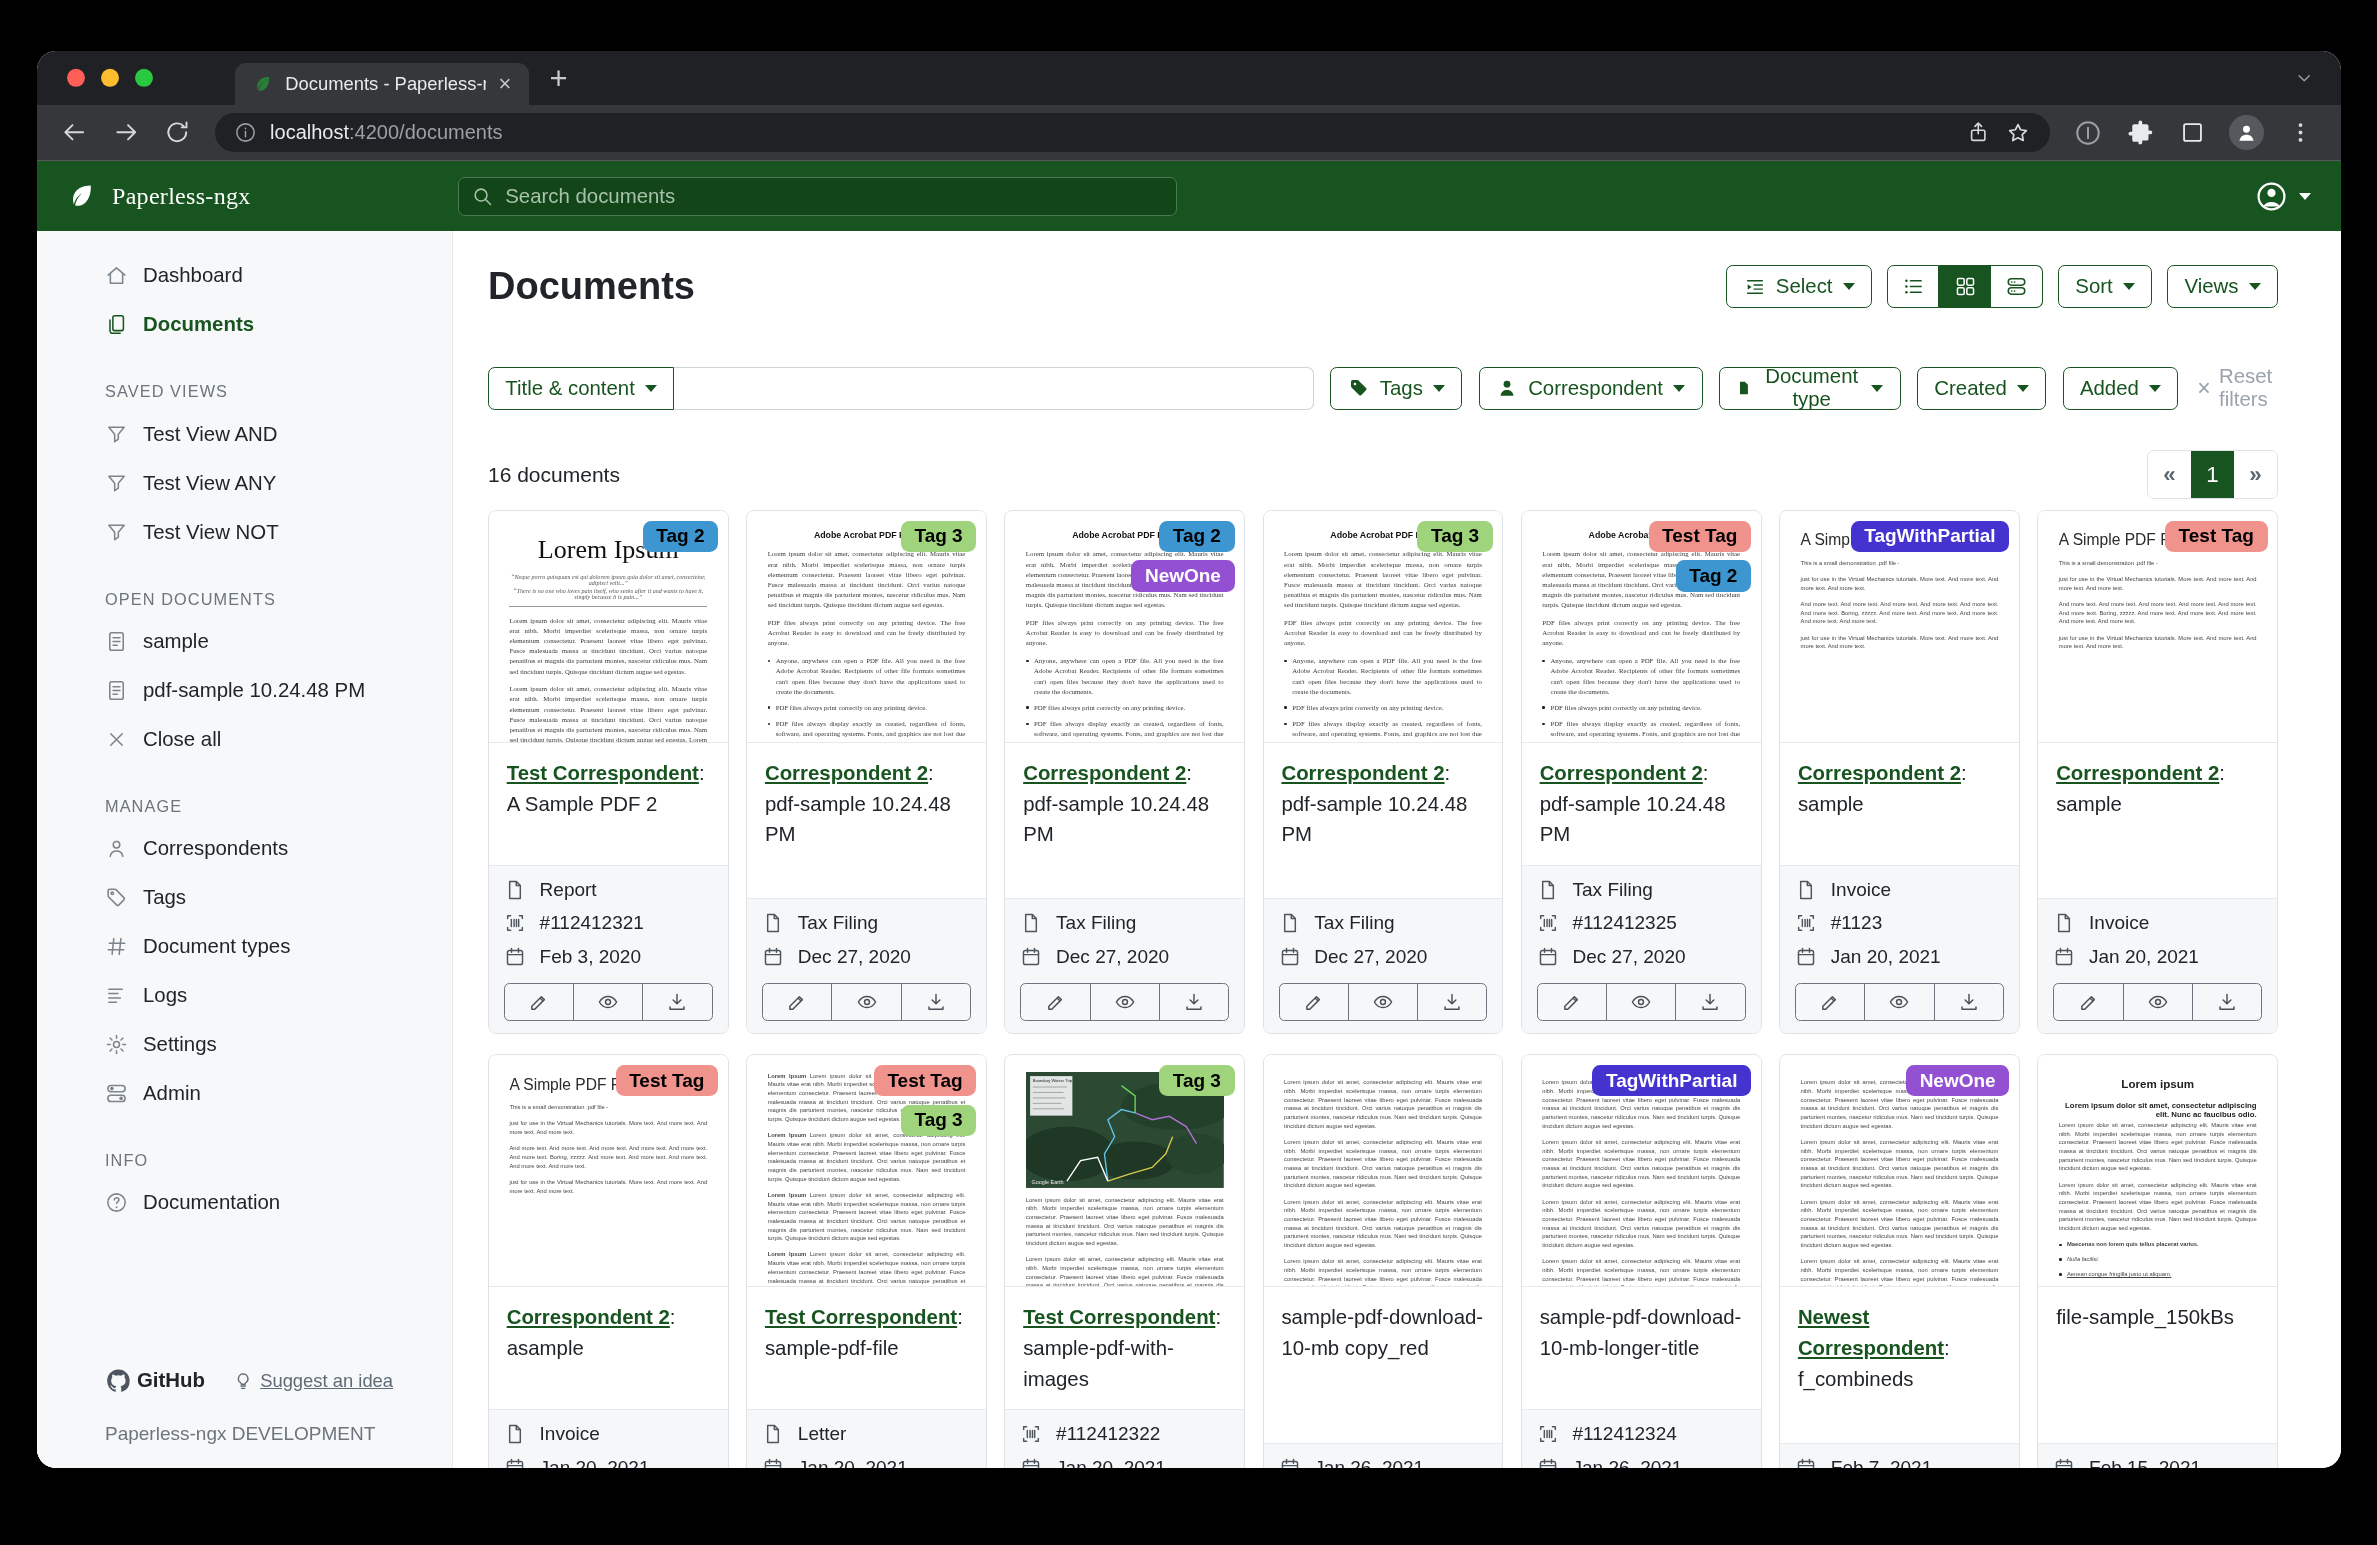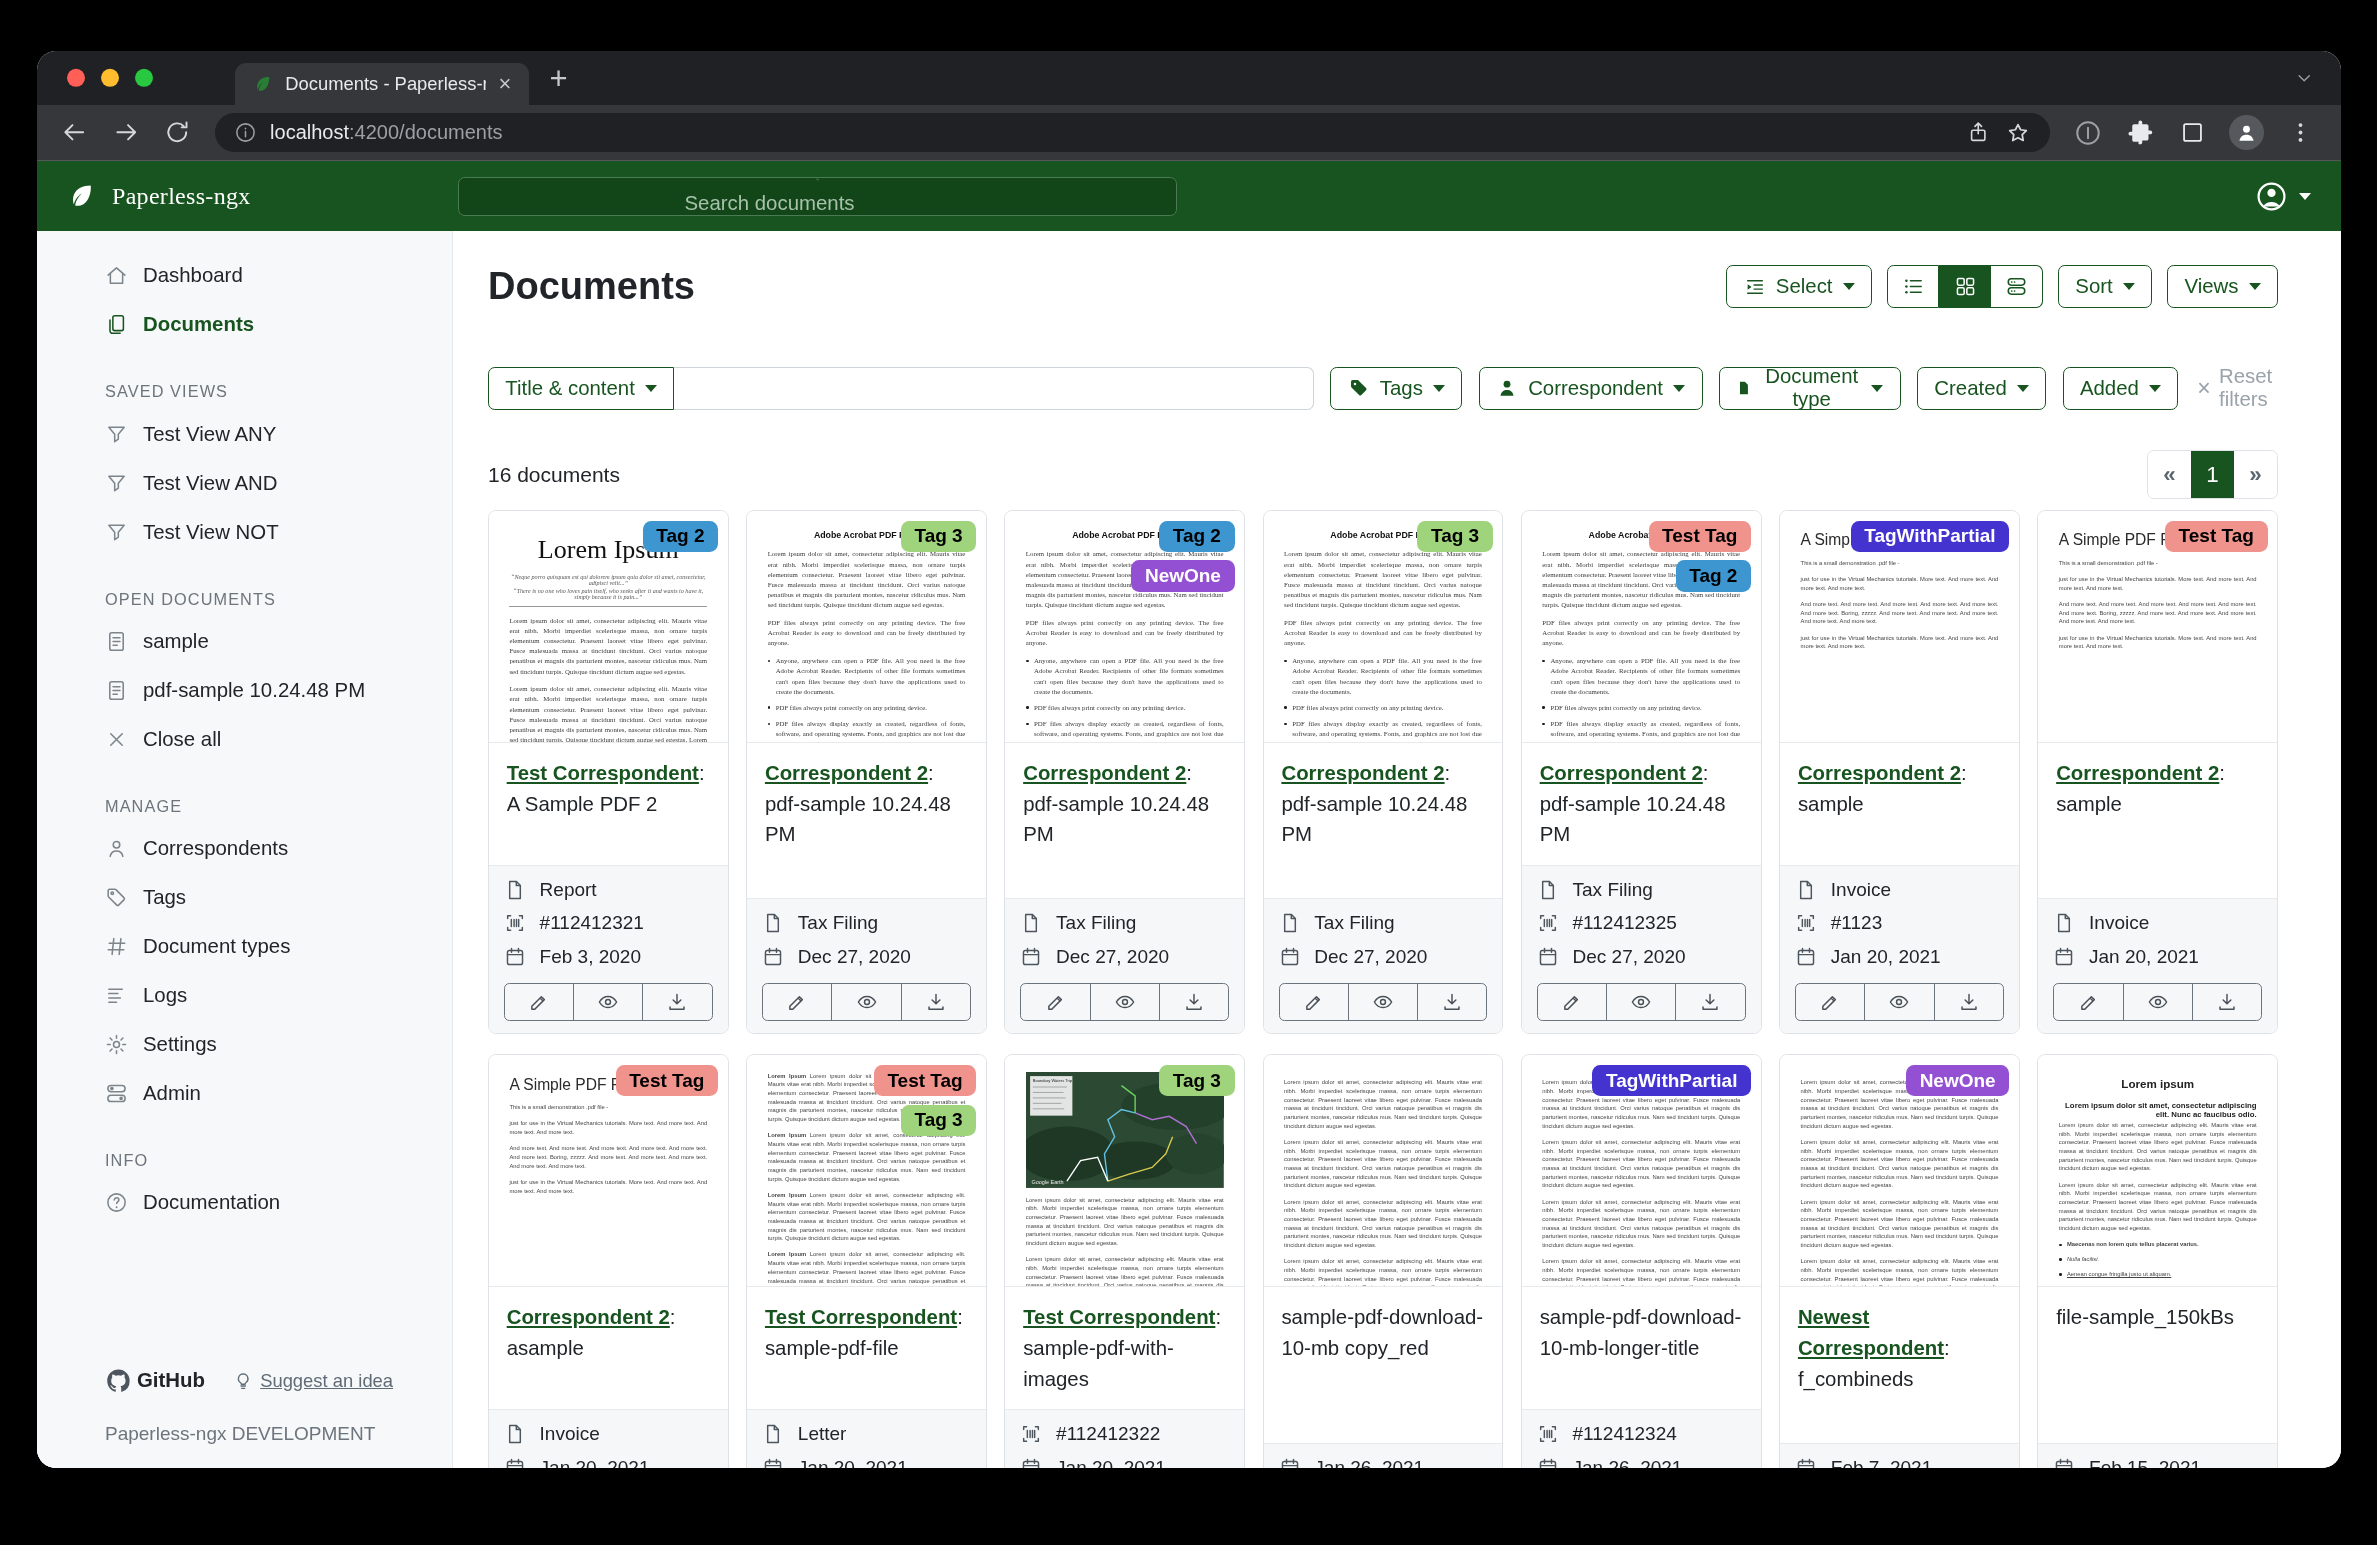--- a/index.html
+++ b/index.html
@@ -37,21 +37,21 @@
   .tb-right { display:flex; align-items:center; gap:23px; }
   .avatar-chrome { width:35px; height:35px; border-radius:50%; background:#55585d;
     display:flex; align-items:center; justify-content:center; color:#fff; }
 
   
   .appheader { height:70px; background:#17541f; flex:0 0 auto; display:flex; align-items:center;
     padding:0 30px; }
   .brand { display:flex; align-items:center; gap:15px; width:391px; color:#fff; }
   .brand-label { font-size:24px; font-weight:500; letter-spacing:0.3px;font-family:Liberation Serif, serif; }
   .searchbar { width:719px; height:39px; background:#124618; border:1.4px solid #4b7b52;
-    border-radius:6.8px; display:flex; align-items:center; gap:11px; padding:0 12.2px; color:#a7c1ab;flex-direction:column; }
+    border-radius:6.8px; display:flex; align-items:center; gap:11px; padding:0 12.2px; color:#a7c1ab; }
   .searchbar input { flex:1; background:transparent; border:none; outline:none; color:#e3ece4;
     font-size:20.4px; font-family:"Liberation Sans", sans-serif; }
   .searchbar input::placeholder { color:#a7c1ab; }
   .user { margin-left:auto; display:flex; align-items:center; gap:11px; color:#fff; }
   .caret { width:0; height:0; border:6.1px solid transparent; border-top:7.5px solid currentColor;
     margin-top:6.1px; display:inline-block; }
 
   
   .bodyrow { flex:1; display:flex; min-height:0; background:#fff; }
   .sidebar { width:416px; flex:0 0 auto; background:#f7f8f9; border-right:1.4px solid #e5e8ea;
@@ -286,29 +286,29 @@
             </span>
             <span>Documents</span>
           </div>
           <div class="nav-header">SAVED VIEWS</div>
           <div class="nav-item">
             <span class="nicon">
               <svg class="ic" width="23" height="23" viewBox="0 0 24 24">
                 <path d="M4 4.5h16l-6.1 7.2v5.1l-3.8 2.7v-7.8z"></path>
               </svg>
             </span>
+            <span>Test View AND</span>
+          </div>
+          <div class="nav-item">
+            <span class="nicon">
+              <svg class="ic" width="23" height="23" viewBox="0 0 24 24">
+                <path d="M4 4.5h16l-6.1 7.2v5.1l-3.8 2.7v-7.8z"></path>
+              </svg>
+            </span>
             <span>Test View ANY</span>
-          </div>
-          <div class="nav-item">
-            <span class="nicon">
-              <svg class="ic" width="23" height="23" viewBox="0 0 24 24">
-                <path d="M4 4.5h16l-6.1 7.2v5.1l-3.8 2.7v-7.8z"></path>
-              </svg>
-            </span>
-            <span>Test View AND</span>
           </div>
           <div class="nav-item">
             <span class="nicon">
               <svg class="ic" width="23" height="23" viewBox="0 0 24 24">
                 <path d="M4 4.5h16l-6.1 7.2v5.1l-3.8 2.7v-7.8z"></path>
               </svg>
             </span>
             <span>Test View NOT</span>
           </div>
           <div class="nav-header">OPEN DOCUMENTS</div>

